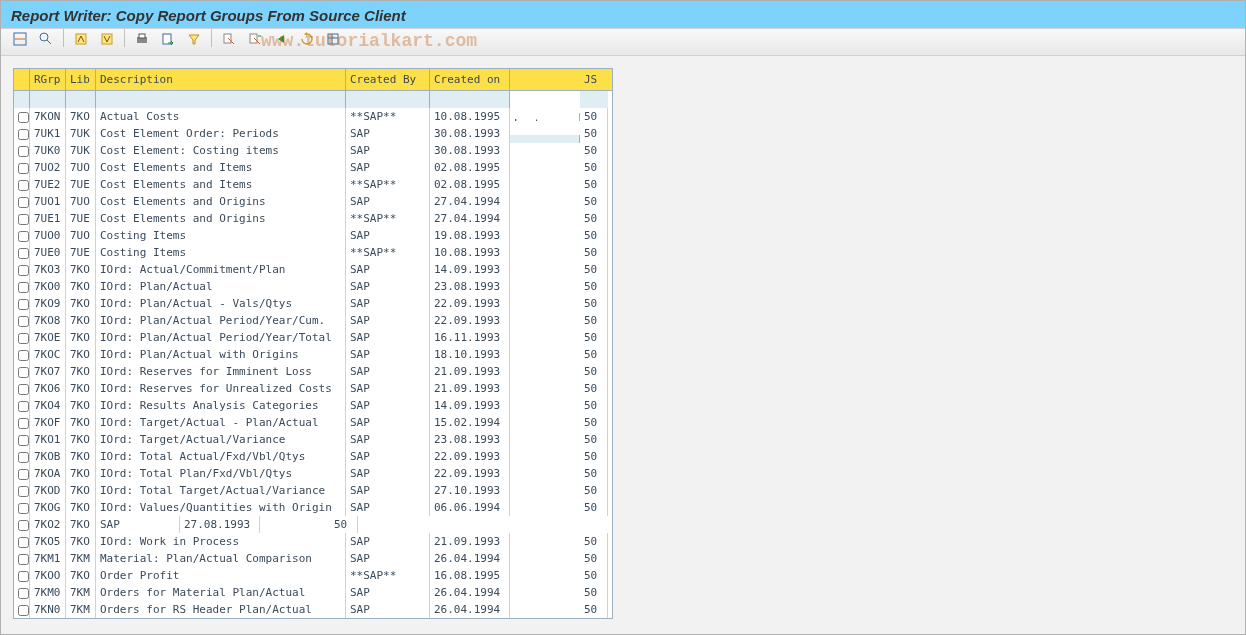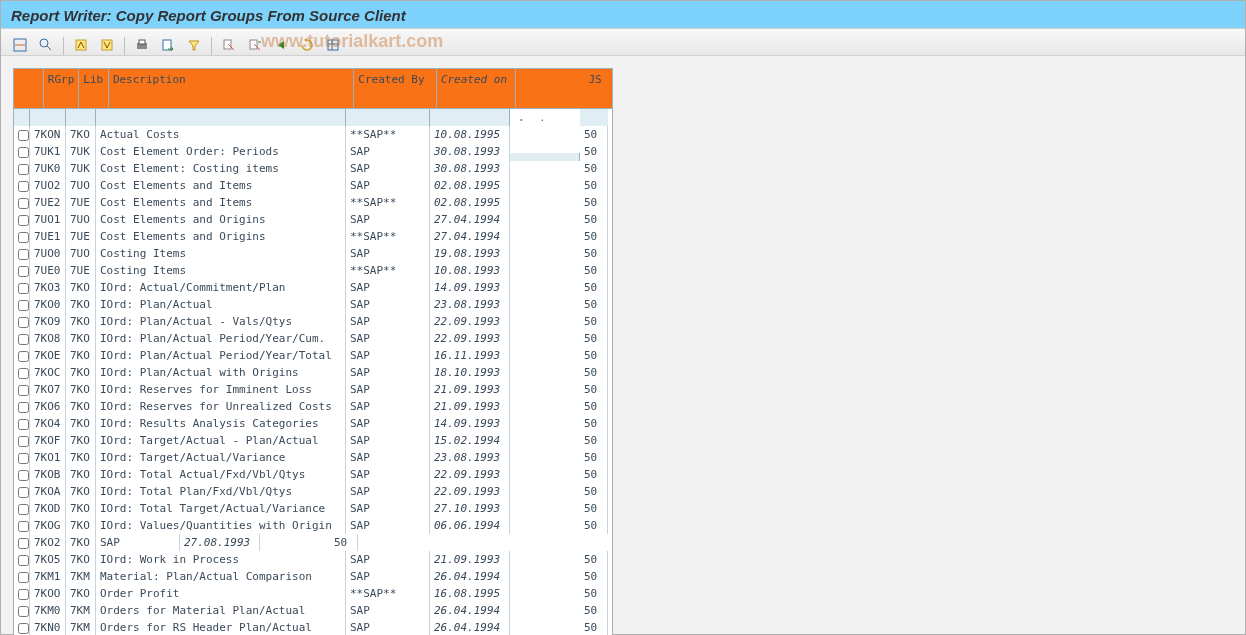--- a/index.html
+++ b/index.html
@@ -24,23 +24,24 @@
     font-size: 15px;
     color: #333;
     background: #7dd3fc;
   }
   .toolbar {
     height: 28px;
     border-top: 1px solid #d0d0d0;
     border-bottom: 1px solid #d0d0d0;
     background: linear-gradient(#f8f8f8,#e8e8e8);
     display: flex;
-    align-items: flex-end;
+    align-items: flex-start;
     padding: 0 6px;
     position: relative;
+    font-family: Liberation Mono, monospace;
   }
   .tbtn {
     width: 22px;
     height: 20px;
     margin: 0 2px;
     display: flex;
     align-items: center;
     justify-content: center;
     border: 1px solid transparent;
     border-radius: 2px;
@@ -67,24 +68,23 @@
   .grid {
     border: 1px solid #9cb0c0;
     background: #fff;
     width: 600px;
     font-family: "Lucida Console", "Consolas", monospace;
     font-size: 11px;
     color: #3a4a5a;
   }
   .ghead {
     display: flex;
-    background: #f97316;
+    background: #fde047;
     border-bottom: 1px solid #9cb0c0;
-    height: 40px;
-    padding-left: 14px;
+    height: 22px;
   }
   .gcell {
     border-right: 1px solid #9cb0c0;
     padding: 4px 4px;
     overflow: hidden;
     white-space: nowrap;
   }
   .gbody {
     max-height: 530px;
     overflow-y: auto;
@@ -100,21 +100,21 @@
     border-right: 1px solid #c7d3de;
     padding: 0 4px;
     overflow: hidden;
     white-space: nowrap;
   }
   .c-chk { width:16px; padding:0 2px; text-align:center;}
   .c-rgrp { width:36px; }
   .c-lib { width:30px; }
   .c-desc { width:250px; }
   .c-by { width:84px; }
-  .c-on { width:80px;font-style:italic; }
+  .c-on { width:80px; }
   .c-lg { width:70px;margin-top:44px; }
   .c-js { width:28px; text-align:left; border-right:none; }
   input.rowchk {
     width:11px; height:11px; margin:0; padding:0;
     vertical-align: middle;
   }
 </style>
 </head>
 <body>
 

